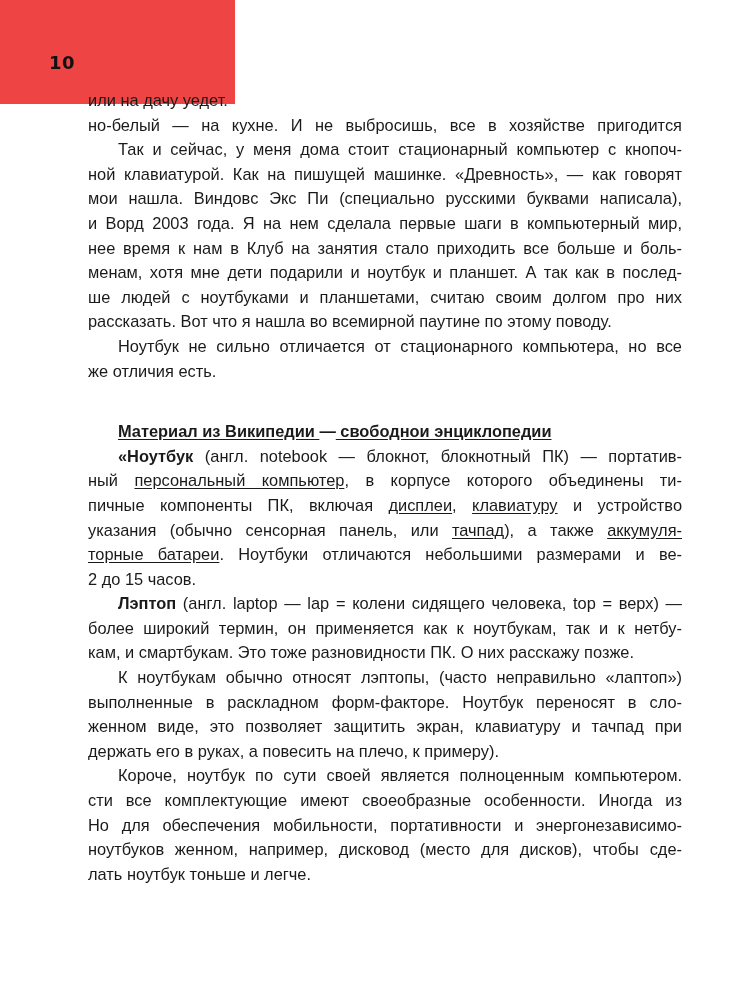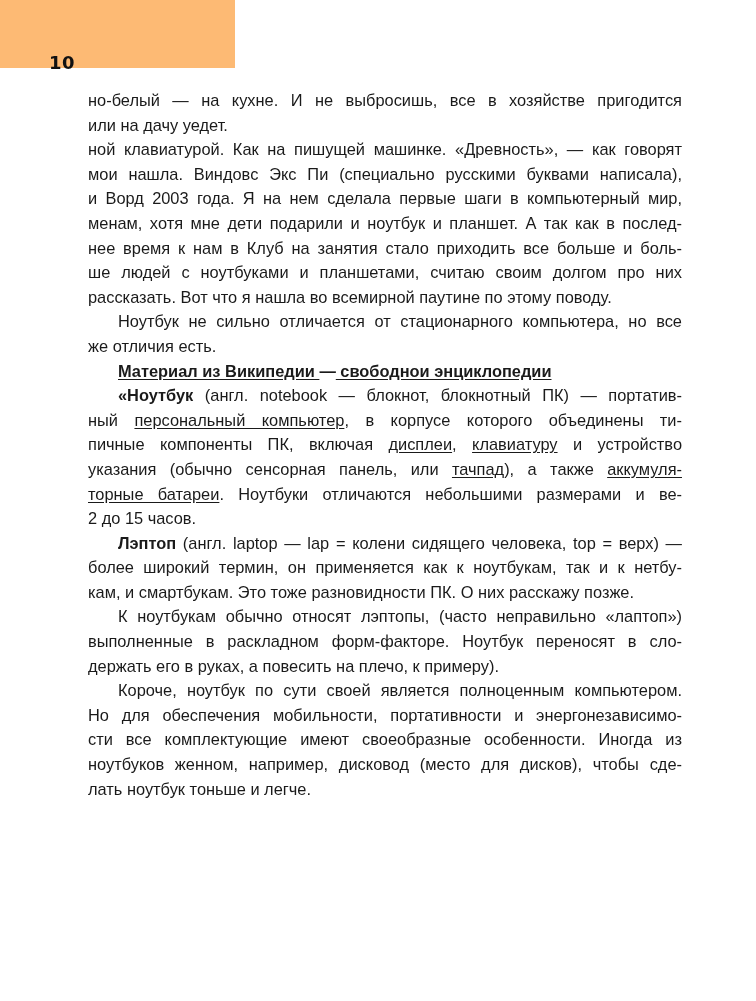--- a/index.html
+++ b/index.html
@@ -1,59 +1,60 @@
 <!DOCTYPE html>
 <html><head>
 <meta charset="utf-8">
 <style>
   html, body { margin: 0; padding: 0; }
   body {
     width: 756px; height: 1001px; background: #ffffff; position: relative; overflow: hidden;
     font-family: "Liberation Sans", "DejaVu Sans", sans-serif; color: #1a1a1a;
   }
   .header-block {
-    position: absolute; left: 0; top: 0; width: 235px; height: 68px; background: #fdba74;
+    position: absolute; left: 0; top: 0; width: 235px; height: 104px; background: #ef4444;
   }
   .page-number {
     position: absolute; left: 49px; top: 52px; font-size: 18px; font-weight: bold; color: #111;
     font-family: "DejaVu Sans", sans-serif; letter-spacing: 0.5px;
   }
   .text-column {
     position: absolute; left: 88px; top: 88px; width: 594px;
   }
   .line {
     display: block; height: 24.6px; line-height: 24.6px; font-size: 16.4px; white-space: nowrap;
     text-align: justify; text-align-last: justify; overflow: visible;
   }
   .line.last { text-align-last: left; }
   .line.indent { padding-left: 30px; }
   .bold { font-weight: bold; }
   .u { text-decoration: underline; text-underline-offset: 2px; }
-  .heading { font-weight: bold; }
+  .heading { font-weight: bold; margin-top: 36px; }
 </style>
 </head>
 <body>
 
 <div class="header-block">
   <span class="page-number">10</span>
 </div>
 
 <div class="text-column">
 
   <div>
+    <span class="line last">или на дачу уедет.</span>
     <span class="line">но-белый — на кухне. И не выбросишь, все в хозяйстве пригодится</span>
-    <span class="line last">или на дачу уедет.</span>
   </div>
 
   <div>
+    <span class="line indent">Так и сейчас, у меня дома стоит стационарный компьютер с кнопоч-</span>
     <span class="line">ной клавиатурой. Как на пишущей машинке. «Древность», — как говорят</span>
     <span class="line">мои нашла. Виндовс Экс Пи (специально русскими буквами написала),</span>
     <span class="line">и Ворд 2003 года. Я на нем сделала первые шаги в компьютерный мир,</span>
+    <span class="line">нее время к нам в Клуб на занятия стало приходить все больше и боль-</span>
     <span class="line">менам, хотя мне дети подарили и ноутбук и планшет. А так как в послед-</span>
-    <span class="line">нее время к нам в Клуб на занятия стало приходить все больше и боль-</span>
     <span class="line">ше людей с ноутбуками и планшетами, считаю своим долгом про них</span>
     <span class="line last">рассказать. Вот что я нашла во всемирной паутине по этому поводу.</span>
   </div>
 
   <div>
     <span class="line indent">Ноутбук не сильно отличается от стационарного компьютера, но все</span>
     <span class="line last">же отличия есть.</span>
   </div>
 
   <div>
@@ -71,24 +72,25 @@
 
   <div>
     <span class="line indent"><span class="bold">Лэптоп</span><span> (англ. laptop — lap = колени сидящего человека, top = верх) —</span></span>
     <span class="line">более широкий термин, он применяется как к ноутбукам, так и к нетбу-</span>
     <span class="line last">кам, и смартбукам. Это тоже разновидности ПК. О них расскажу позже.</span>
   </div>
 
   <div>
     <span class="line indent">К ноутбукам обычно относят лэптопы, (часто неправильно «лаптоп»)</span>
     <span class="line">выполненные в раскладном форм-факторе. Ноутбук переносят в сло-</span>
+    <span class="line">женном виде, это позволяет защитить экран, клавиатуру и тачпад при</span>
     <span class="line last">держать его в руках, а повесить на плечо, к примеру).</span>
   </div>
 
   <div>
     <span class="line indent">Короче, ноутбук по сути своей является полноценным компьютером.</span>
+    <span class="line">сти все комплектующие имеют своеобразные особенности. Иногда из</span>
     <span class="line">Но для обеспечения мобильности, портативности и энергонезависимо-</span>
-    <span class="line">сти все комплектующие имеют своеобразные особенности. Иногда из</span>
     <span class="line">ноутбуков женном, например, дисковод (место для дисков), чтобы сде-</span>
     <span class="line last">лать ноутбук тоньше и легче.</span>
   </div>
 
 </div>
 
 </body></html>

